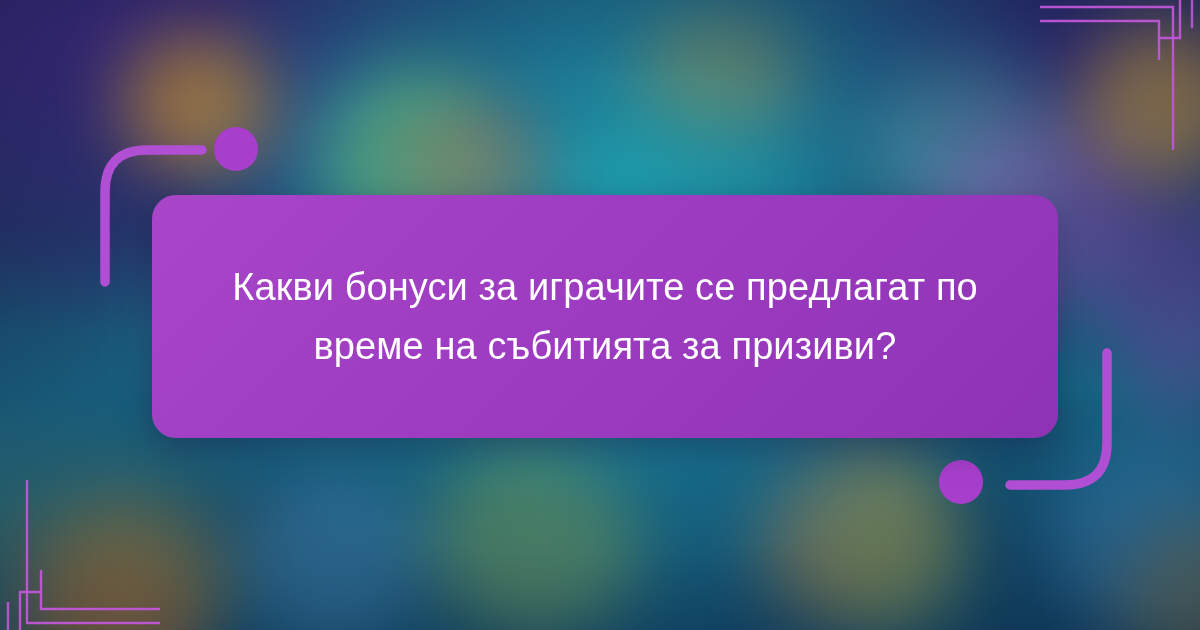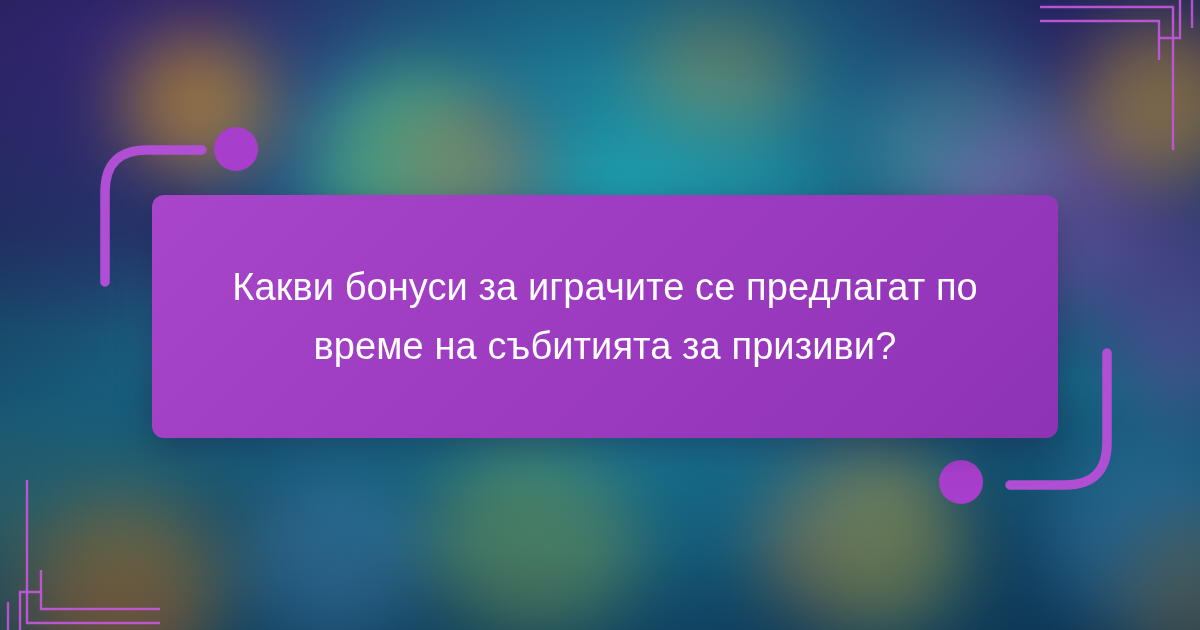--- a/index.html
+++ b/index.html
@@ -72,21 +72,21 @@
   #accent-dot-top { left: 214px; top: 127px; width: 44px; height: 44px; }
   #accent-dot-bottom { left: 939px; top: 460px; width: 44px; height: 44px; }
 
   
   #question-card {
     position: absolute;
     left: 152px;
     top: 195px;
     width: 906px;
     height: 243px;
-    border-radius: 12px;
+    border-radius: 24px;
     display: flex;
     align-items: center;
     justify-content: center;
     box-shadow: 0 10px 34px rgba(28,10,48,0.34);
   }
   #question-text {
     width: 800px;
     margin: 0;
     text-align: center;
     color: #ffffff;

